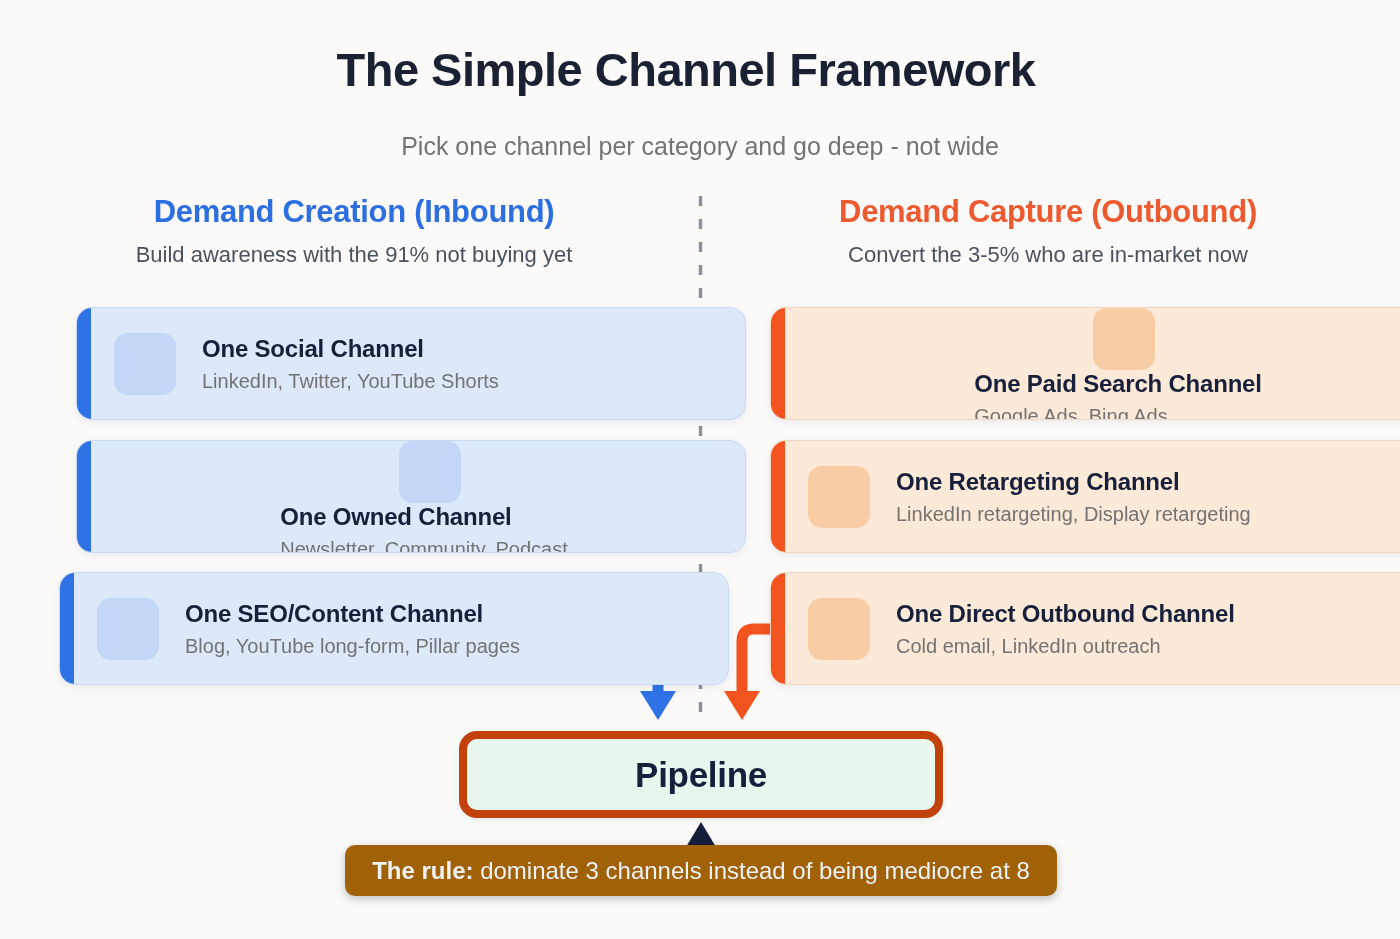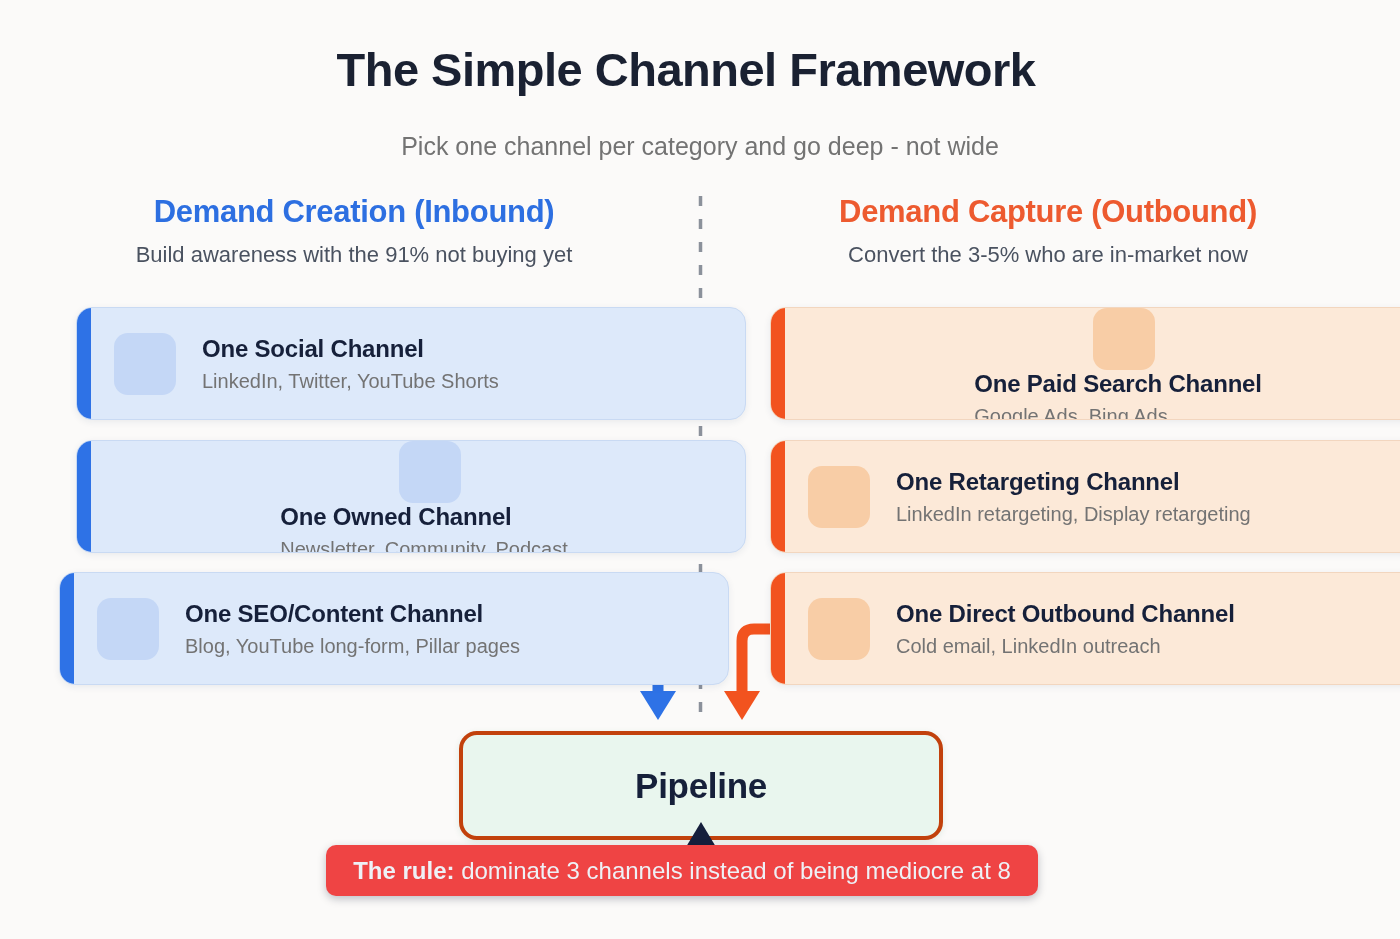--- a/index.html
+++ b/index.html
@@ -83,44 +83,44 @@
   
   .overlay-svg {
     position: absolute; left: 0; top: 0;
     width: 1400px; height: 939px;
     pointer-events: none;
   }
   
   .pipeline-box {
     position: absolute;
     left: 459px; top: 731px;
-    width: 484px; height: 109px;
+    width: 484px; height: 87px;
     background: #e9f6ee;
-    border: 4px solid #c2410c;
+    border: 8px solid #c2410c;
     border-radius: 18px;
     display: flex; align-items: center; justify-content: center;
     box-shadow: 0 2px 6px rgba(40,120,70,0.12);
   }
   .pipeline-label {
     font-size: 35px; font-weight: 800; color: #16203a; letter-spacing: -0.3px;
   }
   
   .rule-notch {
     position: absolute;
     left: 686px; top: 822px;
     width: 0; height: 0;
     border-left: 15px solid transparent;
     border-right: 15px solid transparent;
     border-bottom: 25px solid #151f3c;
   }
   .rule-box {
     position: absolute;
-    left: 326px; top: 845px;
+    left: 345px; top: 845px;
     width: 712px; height: 51px;
-    background: #ef4444;
+    background: #a16207;
     border-radius: 10px;
     display: flex; align-items: center; justify-content: center;
     color: #eef1f6;
     font-size: 24px;
     box-shadow: 0 3px 8px rgba(10,20,45,0.25);
     white-space: pre;
   }
   .rule-box .bold { font-weight: 800; }
 </style>
 </head>

